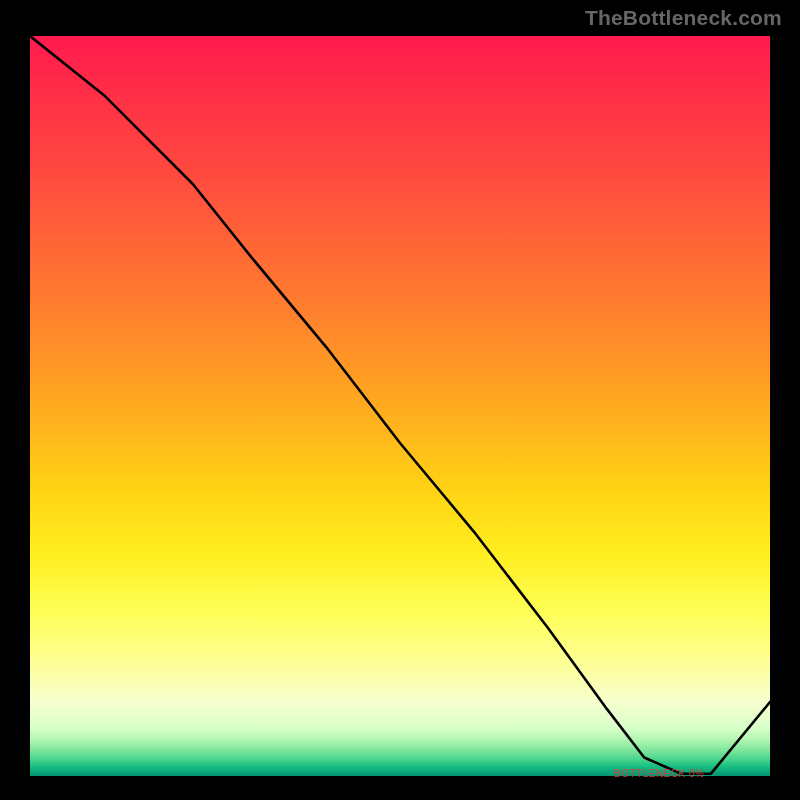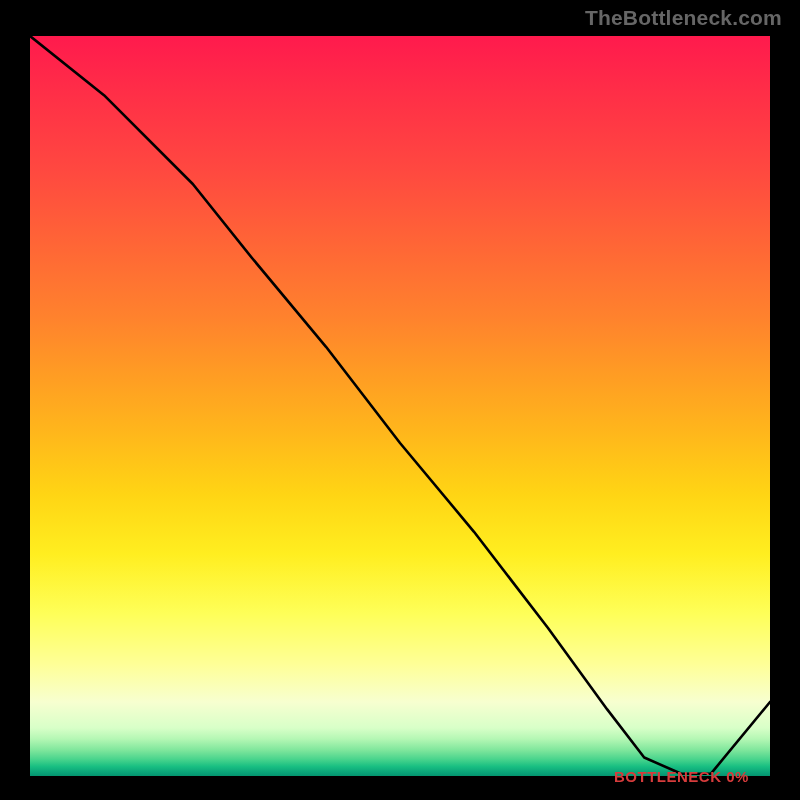--- a/index.html
+++ b/index.html
@@ -56,22 +56,22 @@
   }
   .plot-area svg {
     position: absolute;
     inset: 0;
     width: 100%;
     height: 100%;
     display: block;
   }
   .bottom-label {
     position: absolute;
-    font-size: 15px;
-    font-weight: bold;
+    font-size: 10px;
+    font-weight: normal;
     color: #d63c3c;
     letter-spacing: 0.5px;
     white-space: nowrap;
   }
 </style>
 </head>
 <body>
 
 <div class="container">
   <div class="attribution">TheBottleneck.com</div>

